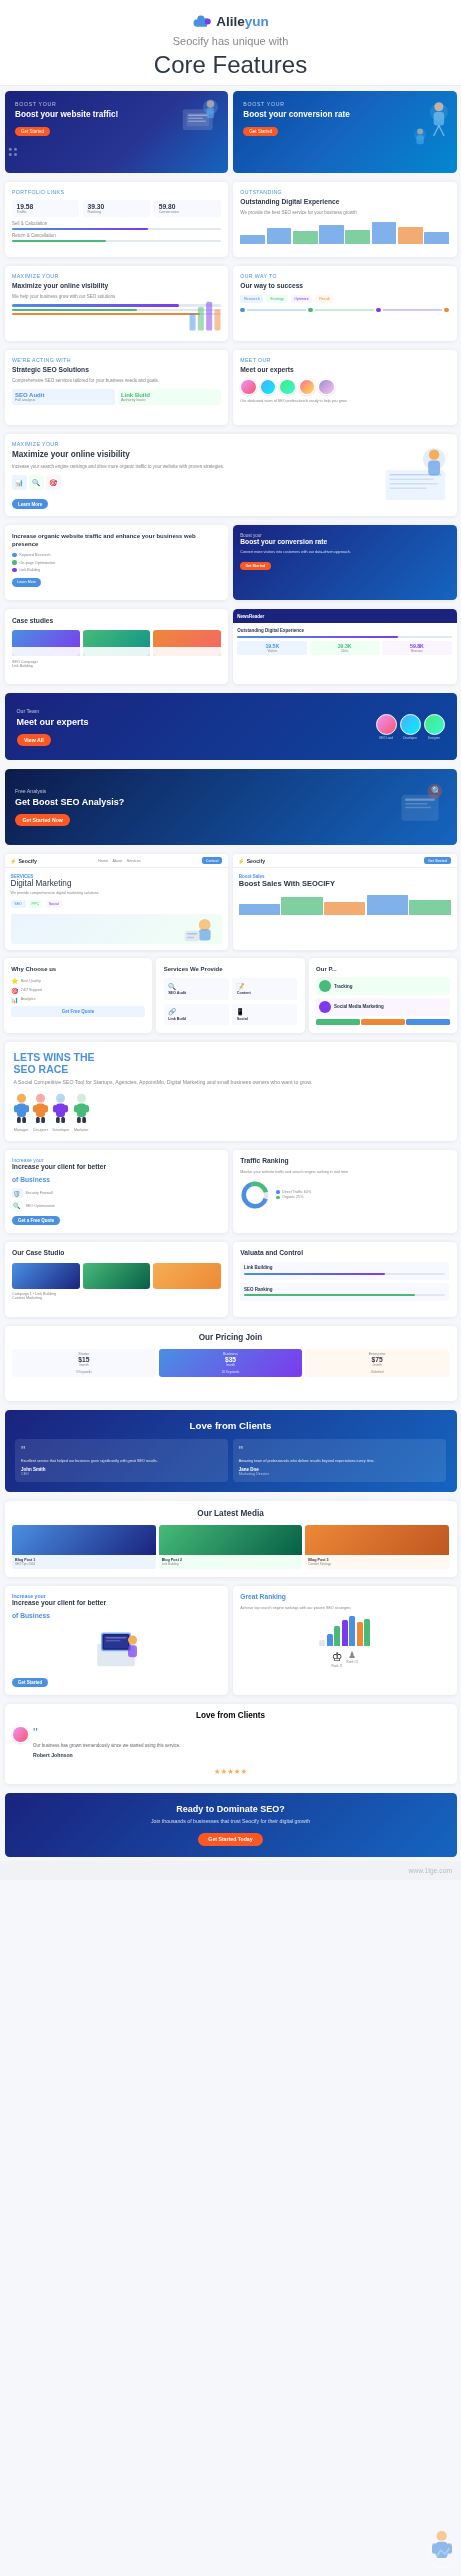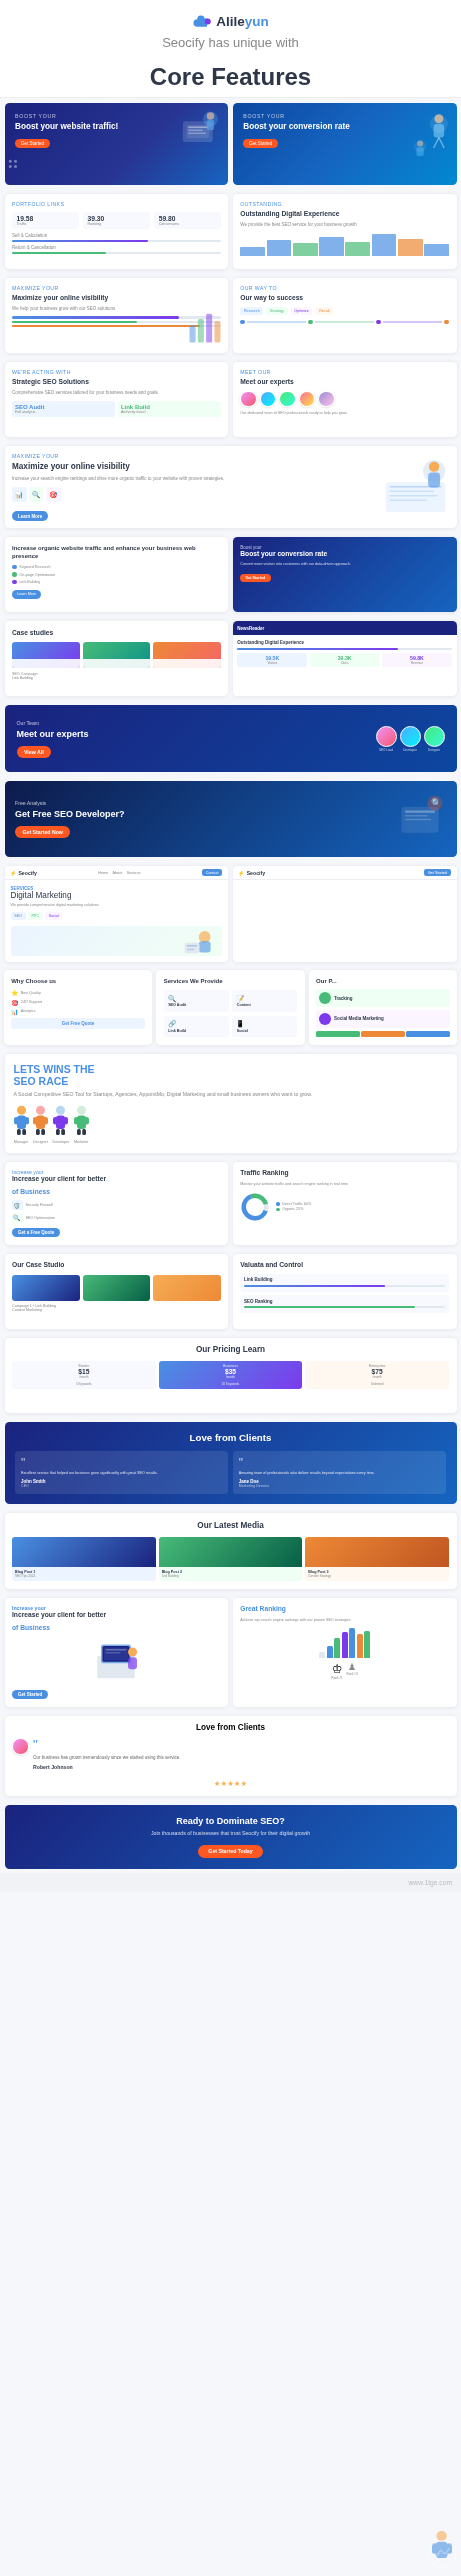--- a/index.html
+++ b/index.html
@@ -19,27 +19,27 @@
       border-bottom: 0.7px solid #eee;
     }
     .logo-area {
       display: flex;
       align-items: center;
       justify-content: center;
       gap: 4.5px;
       margin-bottom: 6px;
     }
     .subtitle-small {
-      font-size: 13px;
+      font-size: 11px;
       color: #888;
-      margin-bottom: 14px;
+      margin-bottom: 5px;
     }
     .main-title {
       font-size: 24px;
-      font-weight: 700;
+      font-weight: 400;
       color: #2d3748;
       line-height: 1.1;
     }
     .bg-text {
       font-size: 36px;
       font-weight: 900;
       color: rgba(74, 144, 226, 0.08);
       letter-spacing: 3px;
       margin-top: -6px;
       text-transform: uppercase;
@@ -708,21 +708,21 @@
         <div style="font-size:3px;color:rgba(255,255,255,0.7);margin-top:1.5px;">Designer</div>
       </div>
     </div>
   </div>
 </div>
 
 <div style="padding:4.5px;">
   <div style="background:linear-gradient(135deg,#0d1b4b,#1565c0);border-radius:4.5px;padding:10.5px;display:flex;align-items:center;justify-content:space-between;min-height:67px;">
     <div style="flex:1;">
       <div style="font-size:5.2px;color:rgba(255,255,255,0.7);margin-bottom:3px;">Free Analysis</div>
-      <h3 style="font-size:9px;font-weight:700;color:#fff;line-height:1.3;">Get Free SEO Developer?</h3>
+      <h3 style="font-size:9px;font-weight:700;color:#fff;line-height:1.3;">Get Boost SEO Analysis?</h3>
       <div style="display:inline-block;background:#ff5722;color:#fff;font-size:5.2px;padding:3px 7.5px;border-radius:7.5px;margin-top:5.2px;font-weight:600;">Get Started Now</div>
     </div>
     <div style="width:52px;">
       <svg width="52" height="52" viewBox="0 0 70 70">
         <rect x="10" y="20" width="50" height="35" rx="5" fill="rgba(255,255,255,0.1)"></rect>
         <rect x="15" y="25" width="40" height="3" rx="1" fill="rgba(255,255,255,0.3)"></rect>
         <rect x="15" y="31" width="30" height="2" rx="1" fill="rgba(255,255,255,0.2)"></rect>
         <rect x="15" y="36" width="35" height="2" rx="1" fill="rgba(255,255,255,0.2)"></rect>
         <circle cx="55" cy="15" r="10" fill="rgba(255,87,34,0.3)"></circle>
         <text x="50" y="19" font-size="12" fill="#ff5722">🔍</text>
@@ -760,20 +760,33 @@
         <rect x="8" y="23" width="14" height="2" rx="1" fill="#4a90e2" opacity="0.4"></rect>
         <rect x="8" y="28" width="10" height="2" rx="1" fill="#4a90e2" opacity="0.3"></rect>
       </svg>
     </div>
   </div>
 
   <div class="content-card" style="padding:0;overflow:hidden;">
     <div class="mini-nav">
       <div class="mini-nav-logo">⚡ Seocify</div>
       <div class="mini-nav-btn">Get Started</div>
+    </div>
+    <div style="padding:6px;">
+      <div style="font-size:4.5px;color:#4a90e2;font-weight:700;">Boost Sales</div>
+      <div style="font-size:7.5px;font-weight:700;color:#2d3748;line-height:1.2;">Boost Sales With SEOCIFY</div>
+      <div style="margin-top:4.5px;">
+        <div class="mini-chart">
+          <div class="mini-bar-v" style="height:50%"></div>
+          <div class="mini-bar-v green" style="height:80%"></div>
+          <div class="mini-bar-v orange" style="height:60%"></div>
+          <div class="mini-bar-v" style="height:90%"></div>
+          <div class="mini-bar-v green" style="height:70%"></div>
+        </div>
+      </div>
     </div>
   </div>
 </div>
 
 <div class="grid-3">
 
   <div class="content-card">
     <h4 style="font-size:6px;">Why Choose us</h4>
     <div style="margin-top:3px;">
       <div style="display:flex;align-items:center;gap:2.2px;margin-bottom:2.2px;">
@@ -969,21 +982,21 @@
         <div class="mini-bar" style="margin-top:2.2px;">
             <div class="mini-bar-fill" style="width:85%;background:#48bb78;"></div>
           </div>
       </div>
     </div>
   </div>
 </div>
 
 <div class="wide-section">
   <div class="content-card">
-    <h4 style="font-size:8.2px;text-align:center;">Our Pricing Learn</h4>
+    <h4 style="font-size:8.2px;text-align:center;">Our Pricing Join</h4>
     <div class="pricing-mini">
       <div class="price-card">
         <div class="price-plan">Starter</div>
         <div class="price-amount">$15</div>
         <div style="font-size:3px;color:#888;">/month</div>
         <div style="margin-top:3px;font-size:3px;color:#888;">5 Keywords</div>
       </div>
       <div class="price-card featured">
         <div class="price-plan">Business</div>
         <div class="price-amount">$35</div>

